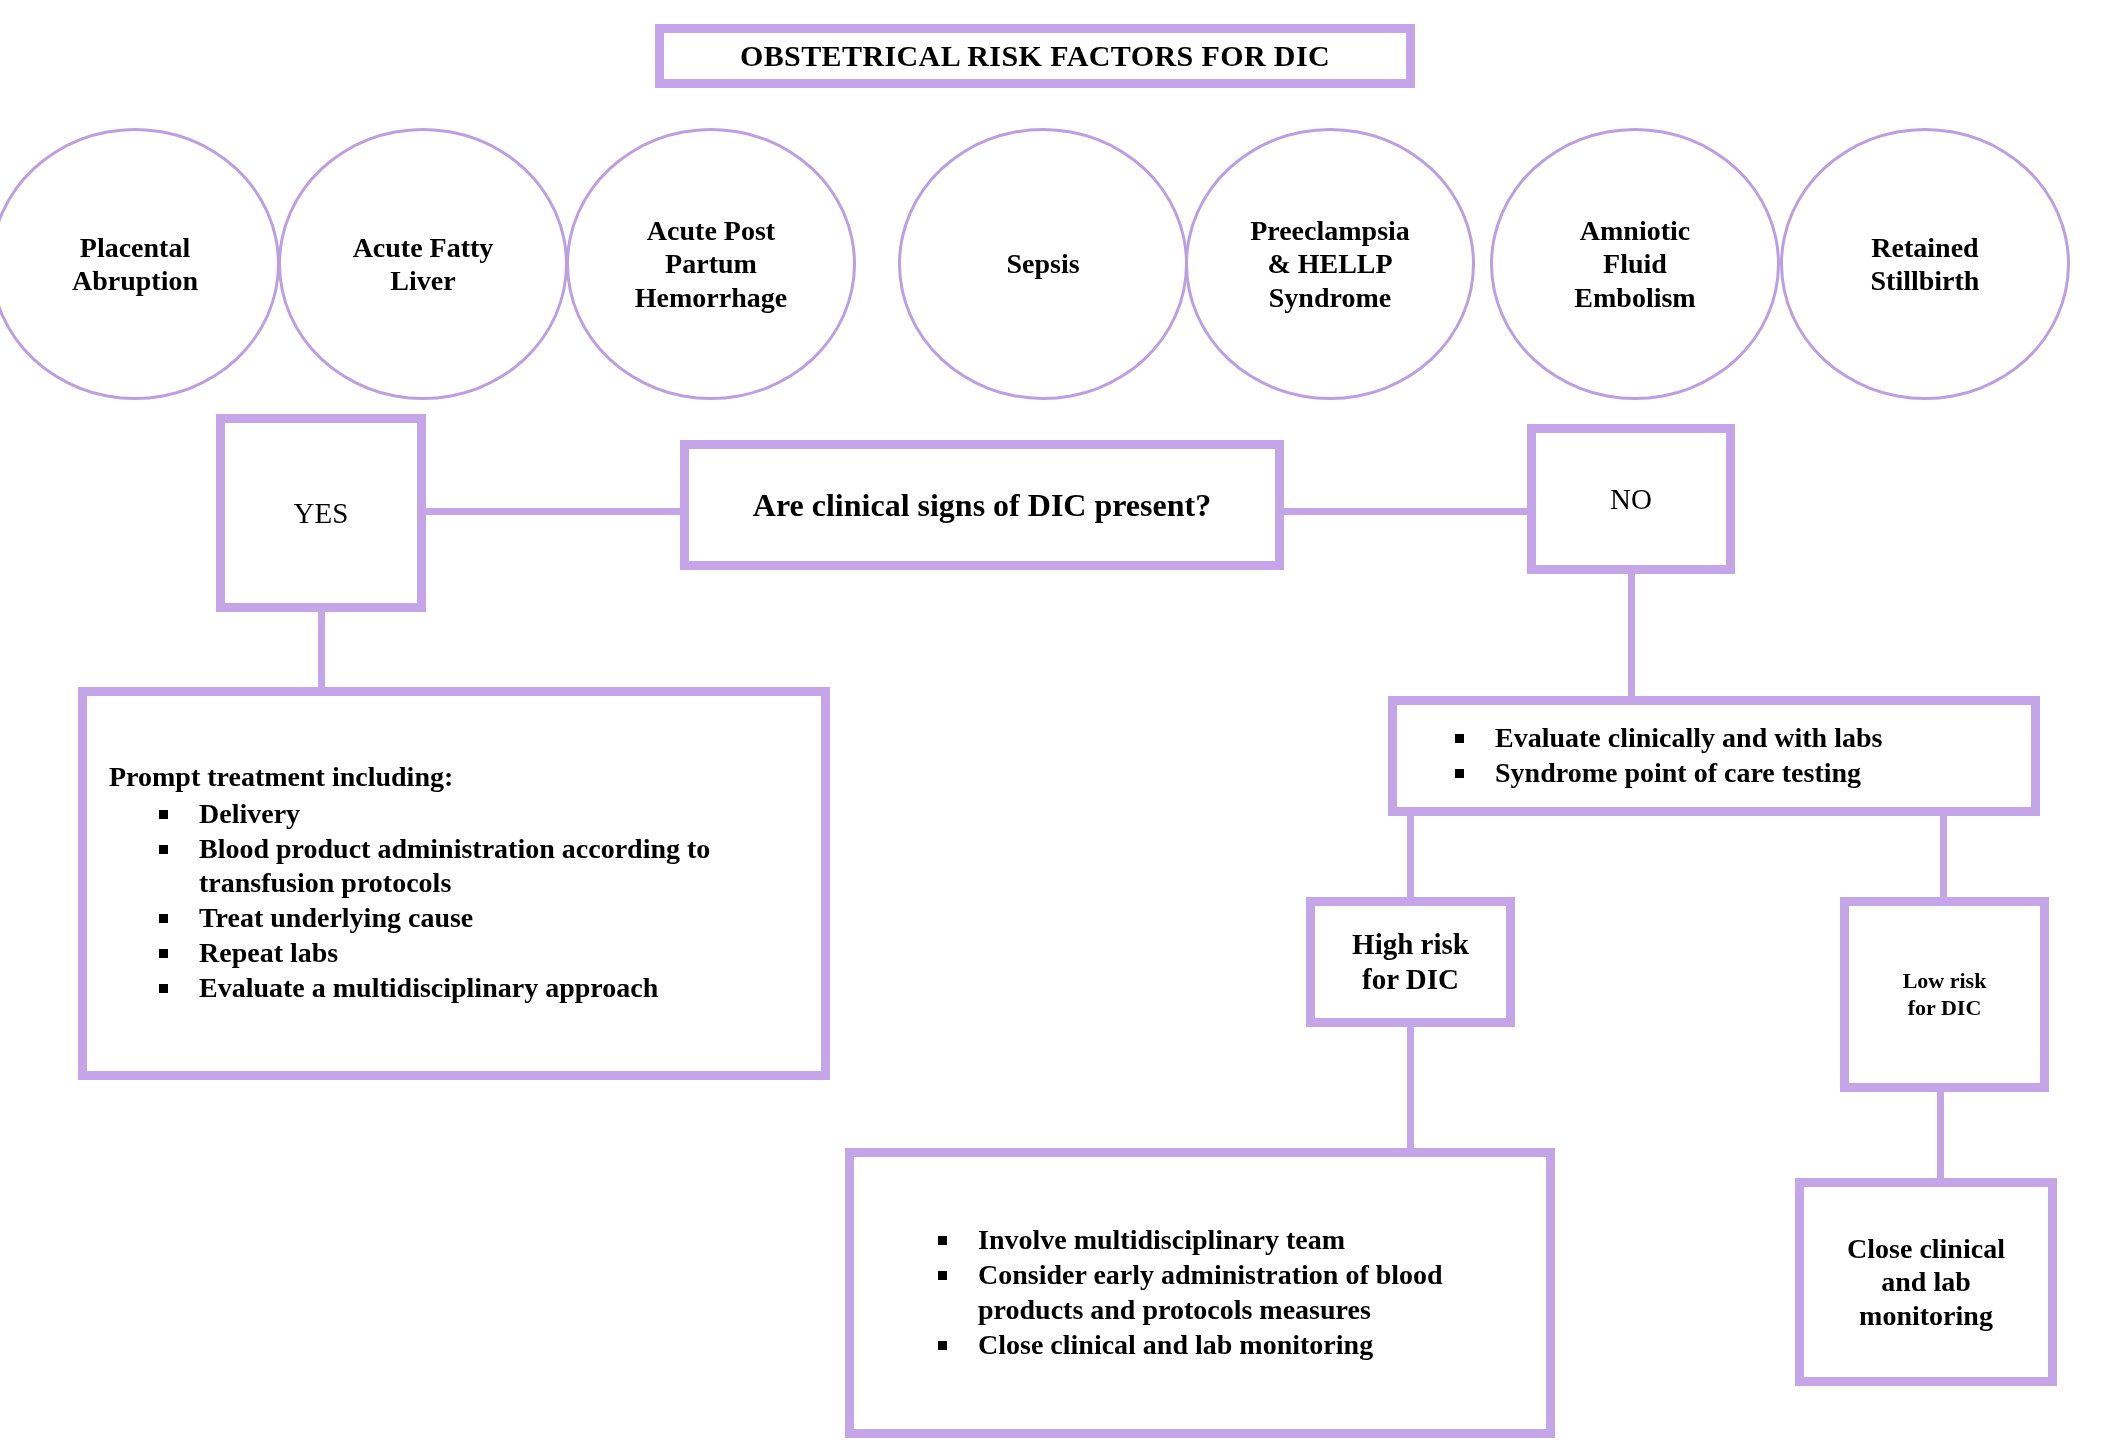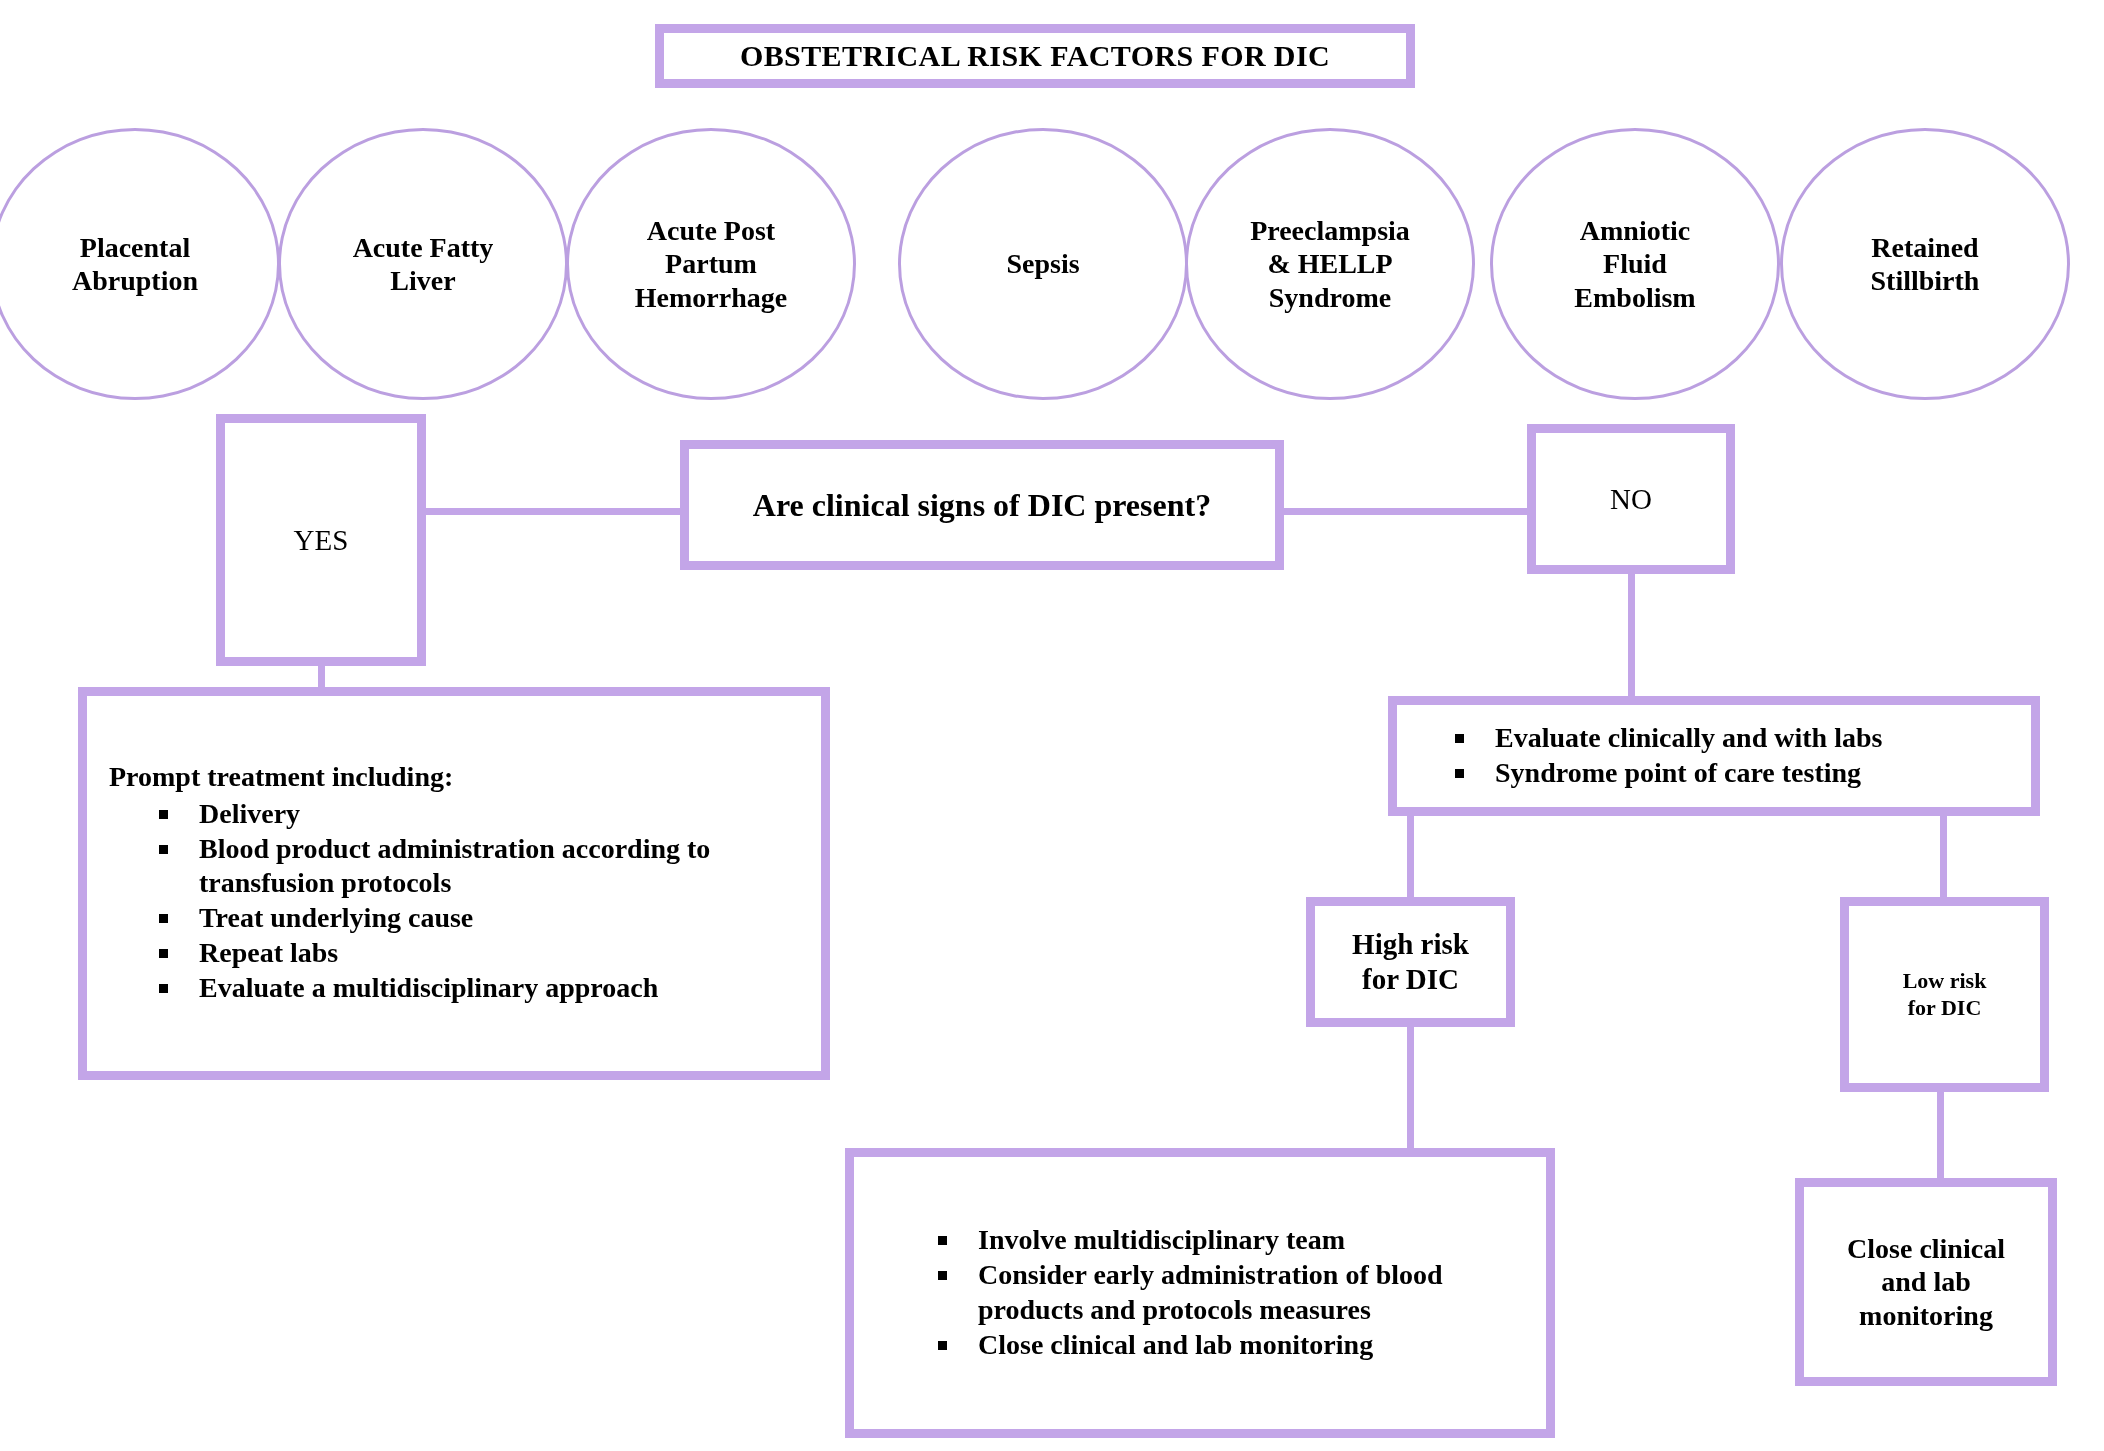--- a/index.html
+++ b/index.html
@@ -72,21 +72,21 @@
     font-weight: 700;
     line-height: 1.18;
     padding: 0 8px;
   }
 
   
   #yes-box {
     left: 216px;
     top: 414px;
     width: 210px;
-    height: 252px;
+    height: 198px;
   }
   #yes-box .txt { font-size: 29px; font-weight: 400; }
 
   #question-box {
     left: 680px;
     top: 440px;
     width: 604px;
     height: 130px;
   }
   #question-box .txt { font-size: 32px; font-weight: 700; white-space: nowrap; }

